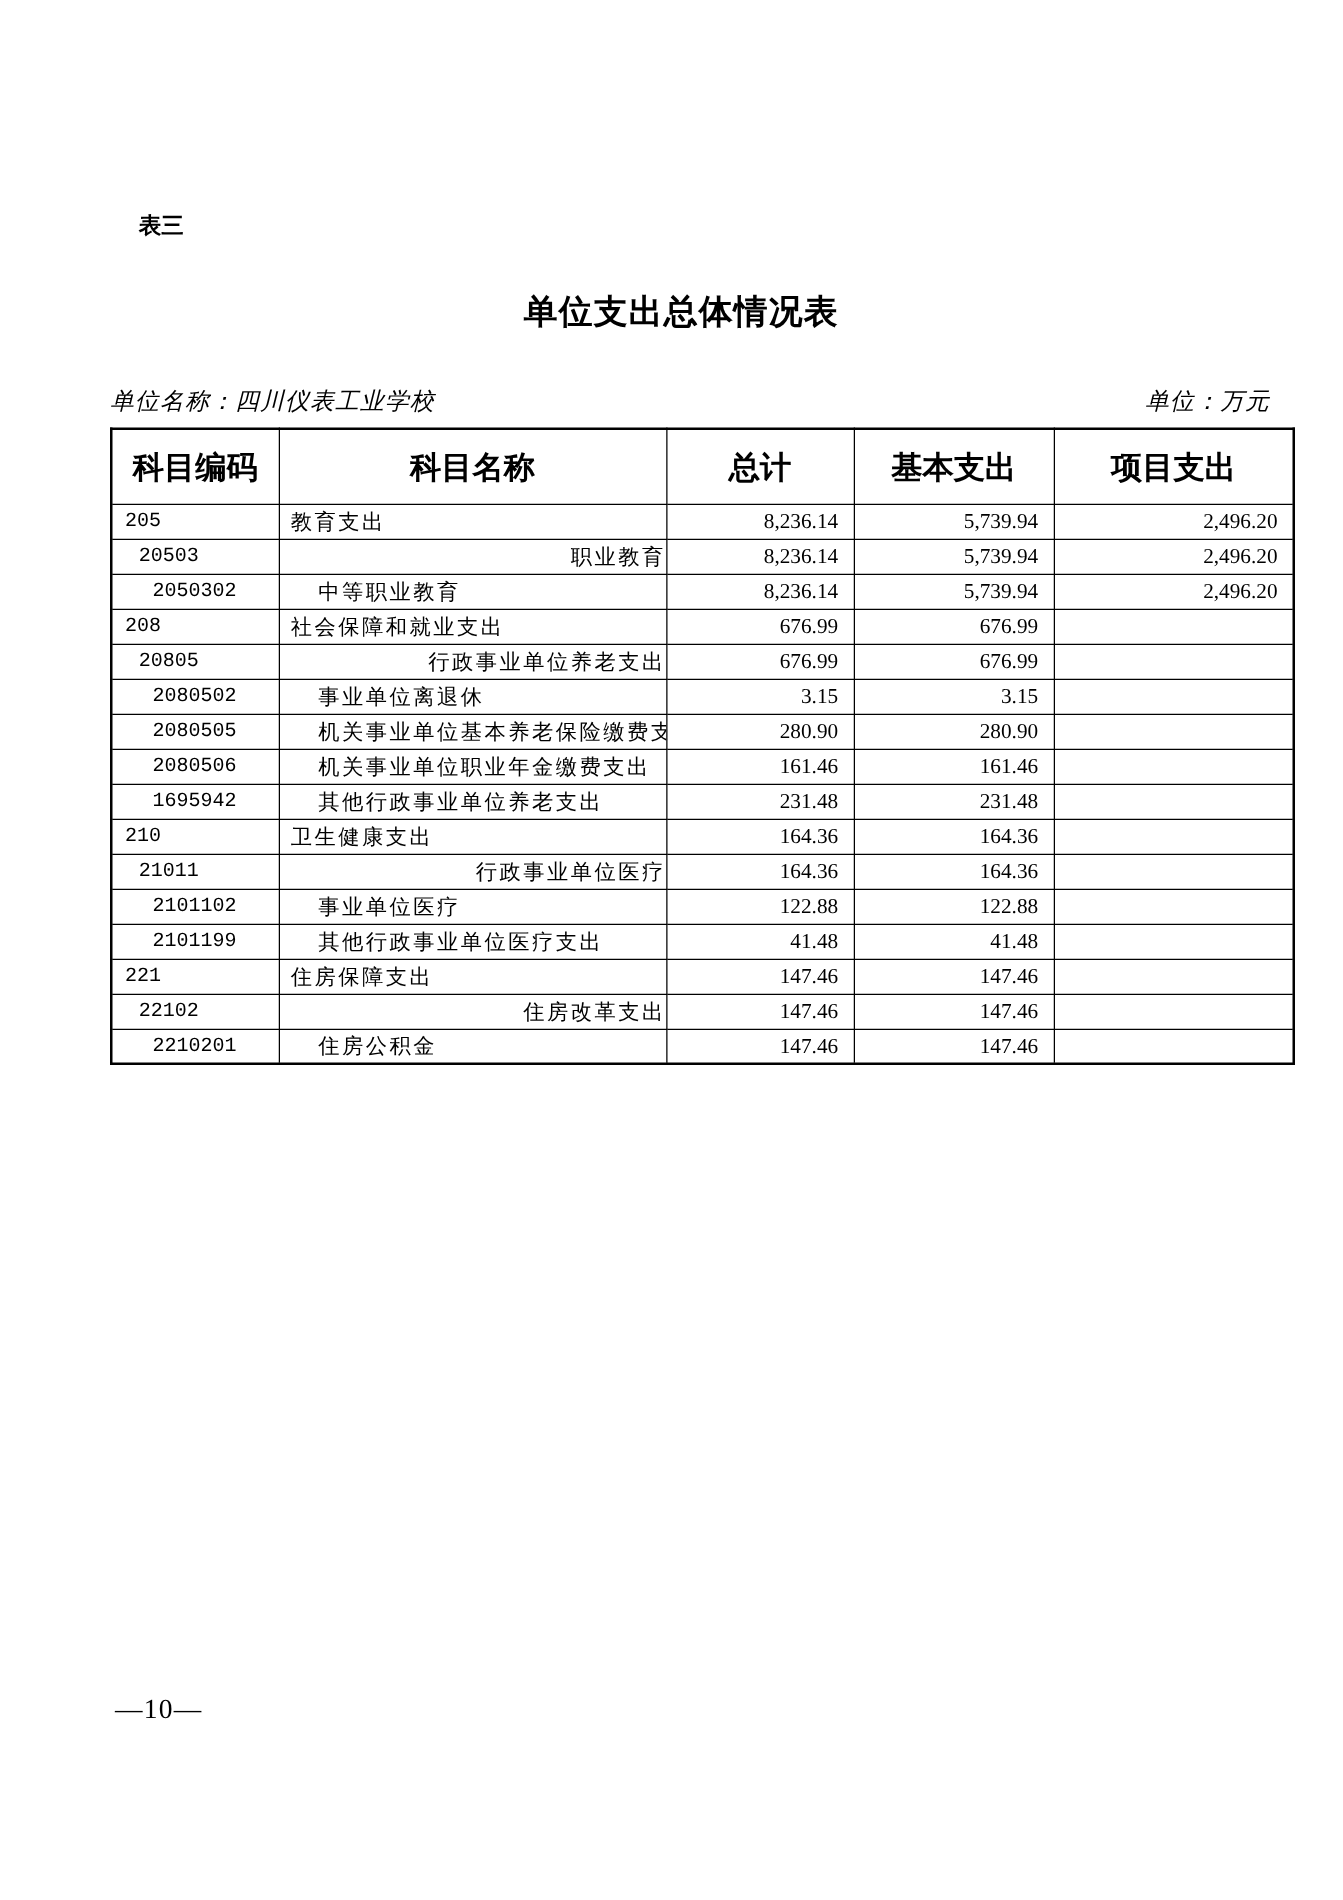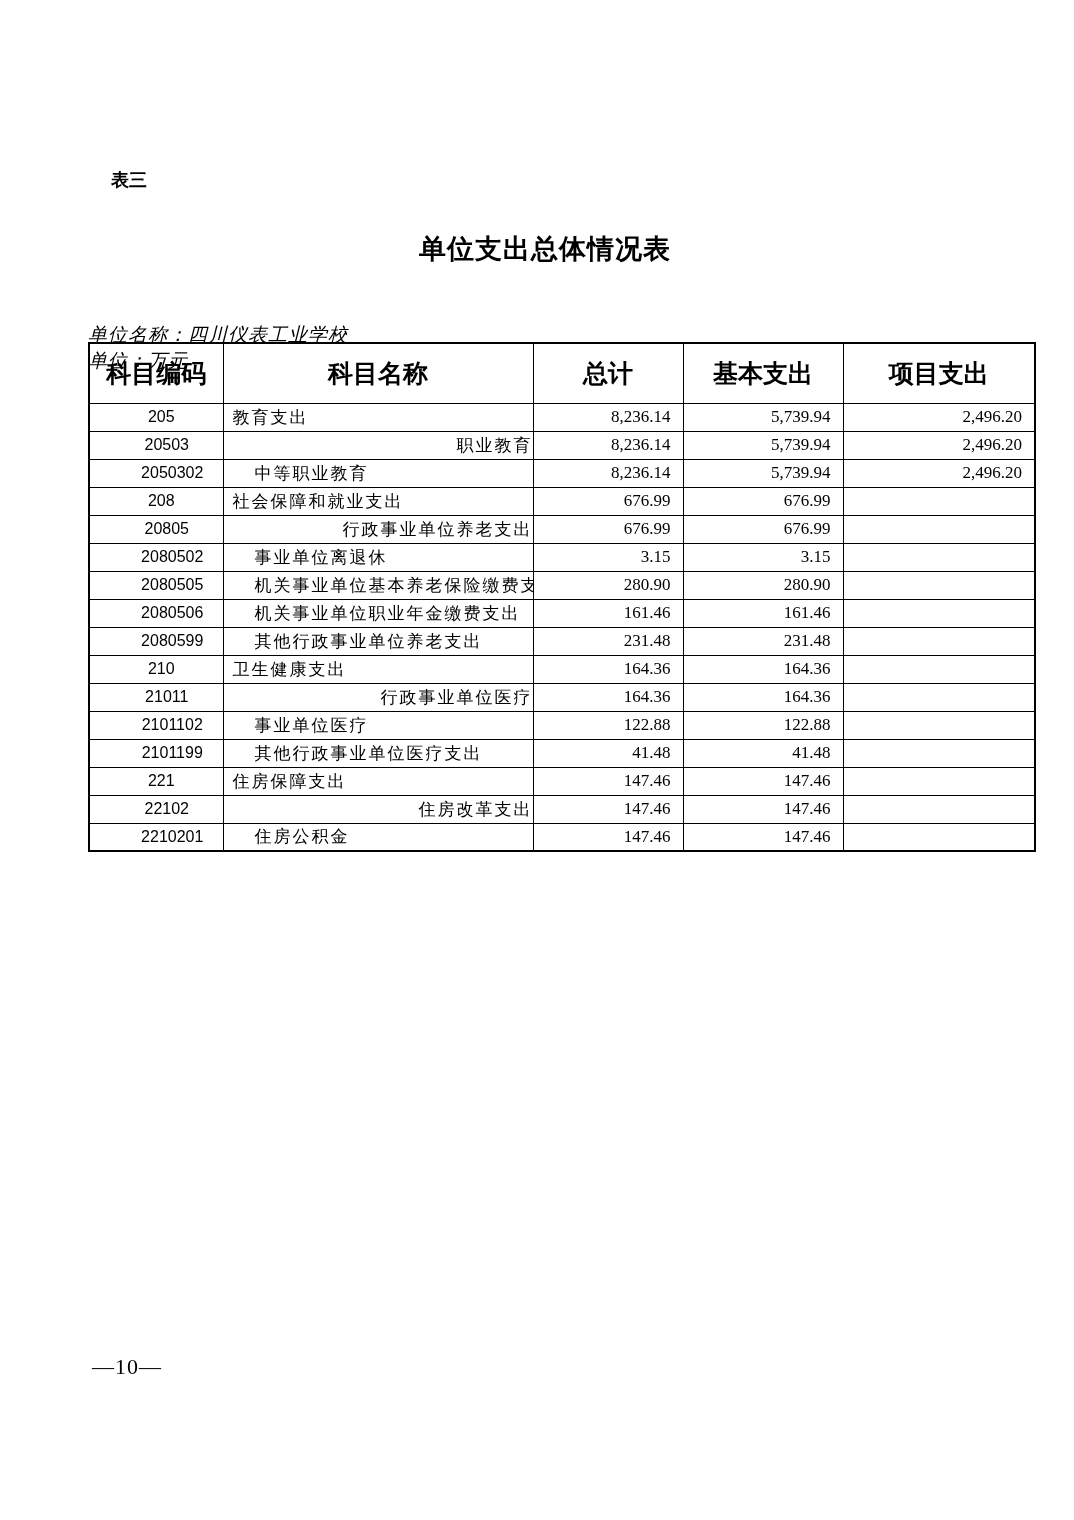--- a/index.html
+++ b/index.html
@@ -14,43 +14,43 @@
     position:absolute; left:111px; top:168px;
     font-family:"Liberation Sans", sans-serif;
     font-weight:bold; font-size:18px;
   }
   .doc-title {
     position:absolute; left:72px; top:231px; width:946px;
     text-align:center; font-weight:bold; font-size:27px;
     font-family:"Liberation Serif", serif; letter-spacing:1px;
   }
   .info-row {
-    position:absolute; left:88px; top:322px; width:946px;
-    display:flex; justify-content:space-between; align-items:flex-start;
-    font-style:italic; font-size:19px; letter-spacing:1px;flex-direction:column;
+    position:absolute; left:88px; top:308px; width:946px;
+    display:flex; justify-content:space-between; align-items:center;
+    font-style:italic; font-size:19px; letter-spacing:1px;
   }
   .info-row .unit-label { padding-right:18px; }
 
   table.exp-table {
     position:absolute; left:88px; top:342px; width:946px;
     border-collapse:collapse; table-layout:fixed;
     border:2px solid #000;
   }
   .exp-table th, .exp-table td {
     border:1px solid #000; overflow:hidden; white-space:nowrap;
     vertical-align:middle;
   }
   .exp-table th {
     height:60px;
     font-family:"Liberation Sans", sans-serif;
     font-weight:bold; font-size:25px; text-align:center;margin-top:24px;
   }
   .exp-table td { height:28px; font-size:17px; }
 
-  td.code-cell { font-family:Liberation Sans, sans-serif; font-size:16px; text-align:center; }
+  td.code-cell { font-family:Liberation Mono, monospace; font-size:16px; text-align:left; }
   td.code-cell.lvl1 { padding-left:10px; }
   td.code-cell.lvl2 { padding-left:21px; }
   td.code-cell.lvl3 { padding-left:32px; }
 
   td.name-cell { text-align:left; letter-spacing:2px; }
   td.name-cell.lvl1 { padding-left:9px; }
   td.name-cell.lvl2 { padding-left:20px;text-align:right; }
   td.name-cell.lvl3 { padding-left:31px; }
   td.name-cell.merged { text-align:center; font-weight:bold; padding-left:0; }
 
@@ -144,21 +144,21 @@
           <td class="num-cell"></td>
         </tr>
         <tr>
           <td class="code-cell lvl3">2080506</td>
           <td class="name-cell lvl3">机关事业单位职业年金缴费支出</td>
           <td class="num-cell">161.46</td>
           <td class="num-cell">161.46</td>
           <td class="num-cell"></td>
         </tr>
         <tr>
-          <td class="code-cell lvl3">2080599</td>
+          <td class="code-cell lvl3">1695942</td>
           <td class="name-cell lvl3">其他行政事业单位养老支出</td>
           <td class="num-cell">231.48</td>
           <td class="num-cell">231.48</td>
           <td class="num-cell"></td>
         </tr>
         <tr>
           <td class="code-cell lvl1">210</td>
           <td class="name-cell lvl1">卫生健康支出</td>
           <td class="num-cell">164.36</td>
           <td class="num-cell">164.36</td>

